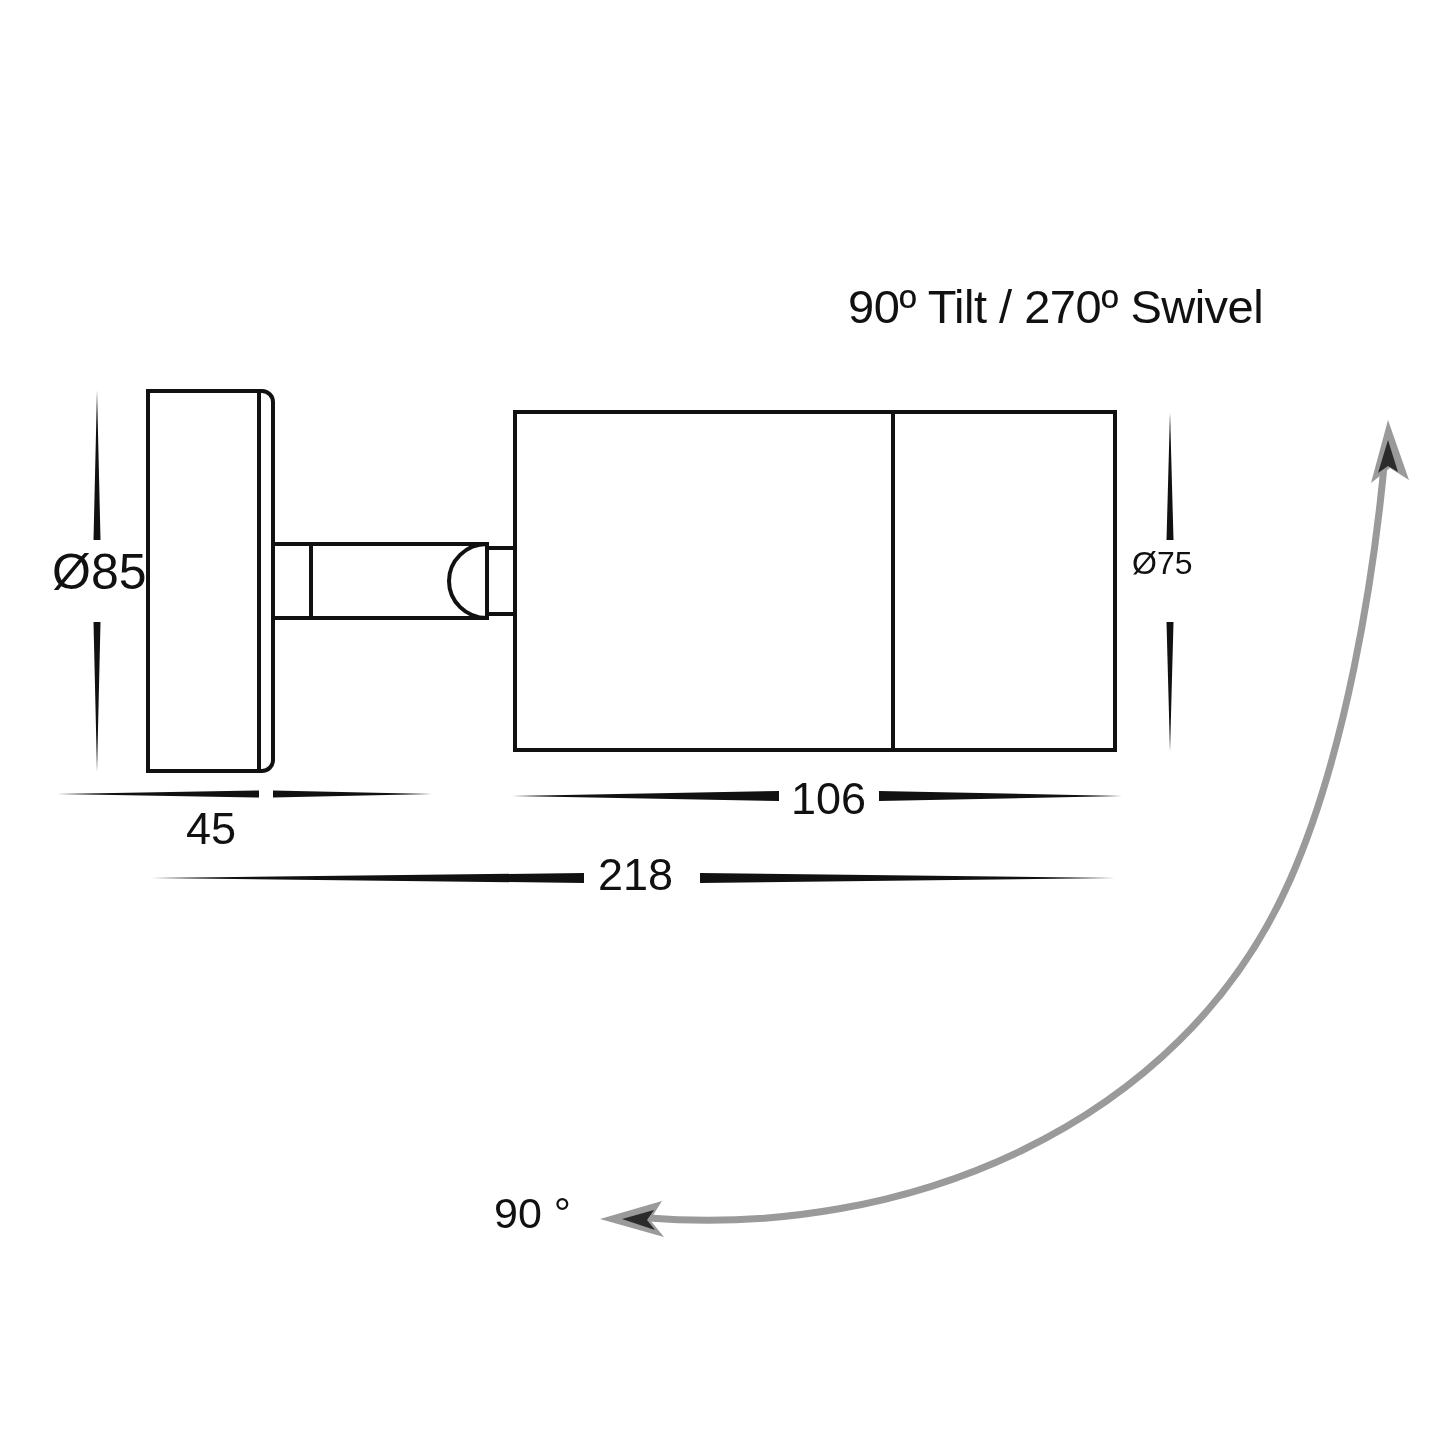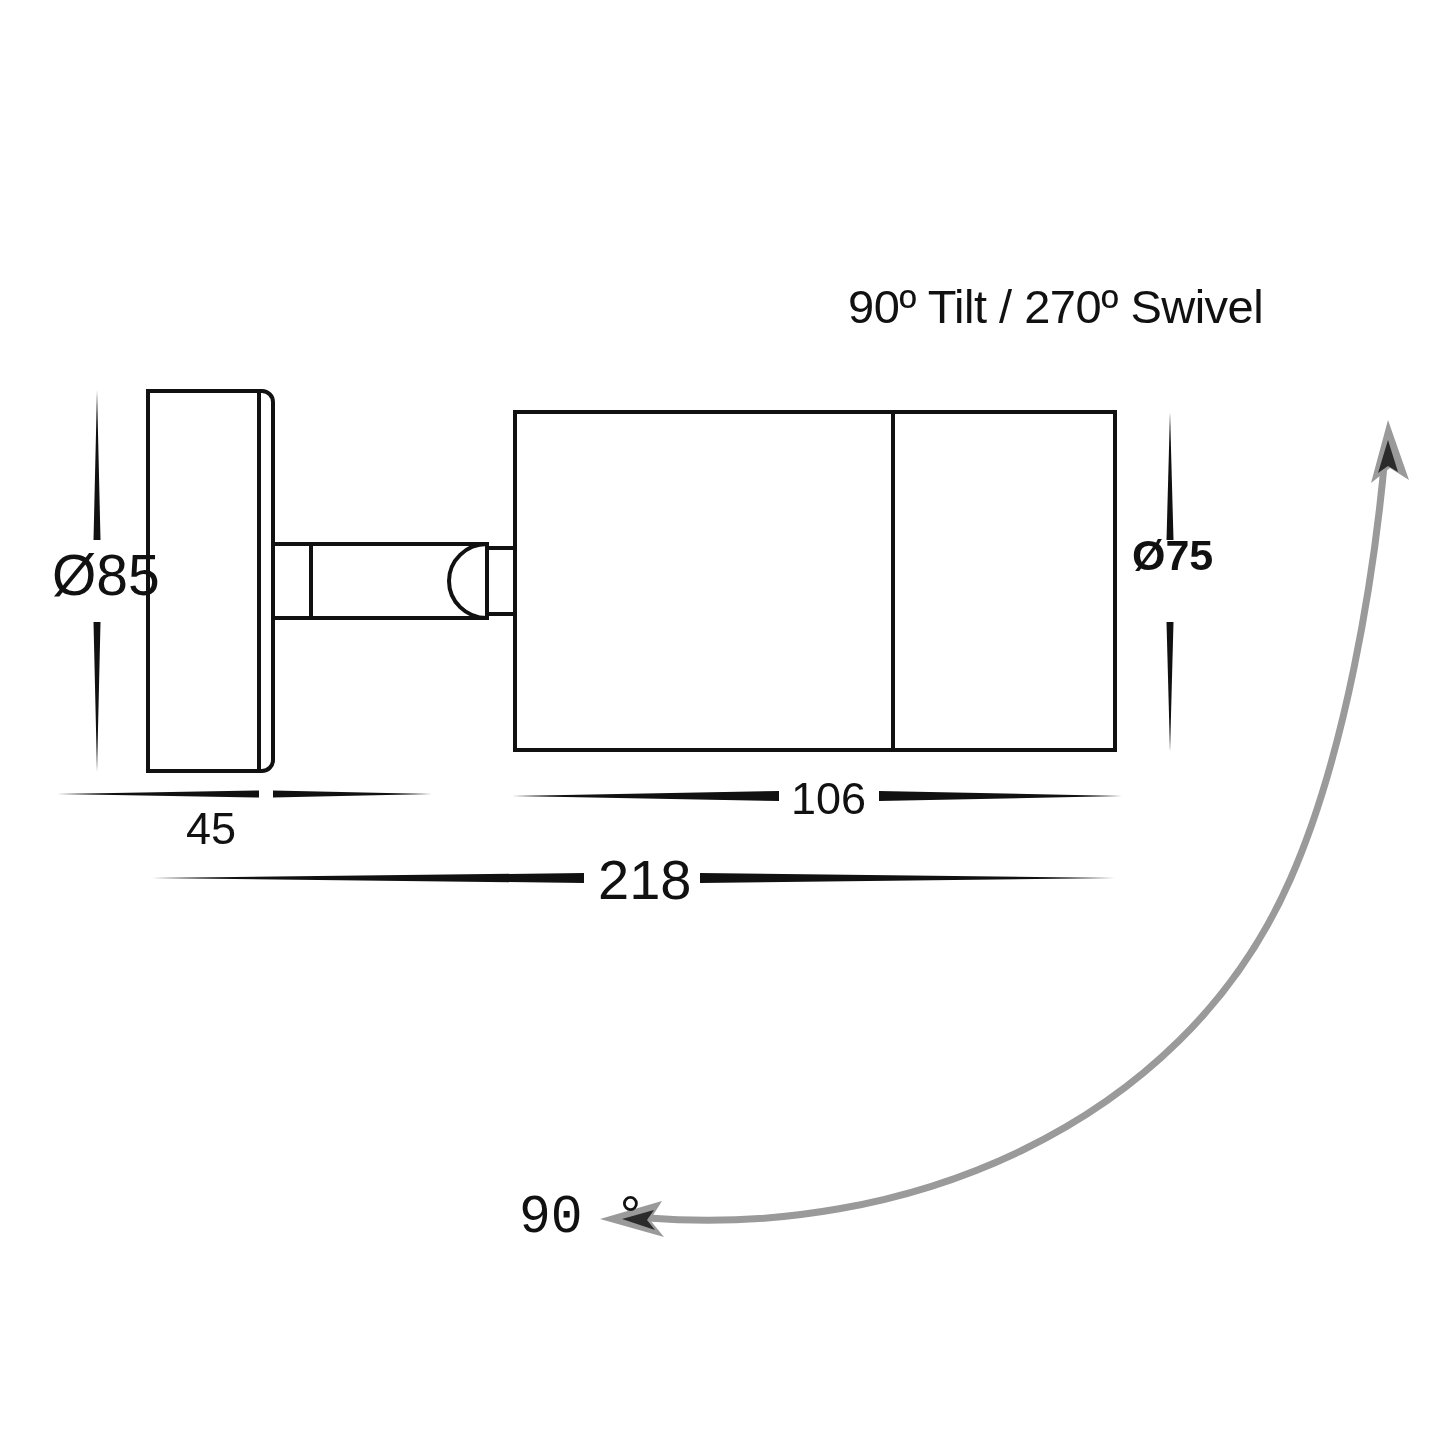--- a/index.html
+++ b/index.html
@@ -38,48 +38,46 @@
   }
   #title-label {
     left: 848px;
     top: 283px;
     font-size: 47px;
     letter-spacing: -0.5px;
   }
   #label-d85 {
     left: 52px;
     top: 547px;
-    font-size: 57px;
+    font-size: 50px;
   }
   #label-d75 {
     left: 1132px;
-    top: 534px;
-    font-size: 43px;
-    font-weight: bold;
+    top: 547px;
+    font-size: 32px;
   }
   #label-28 {
     left: 186px;
     top: 806px;
     font-size: 45px;
   }
   #label-136 {
     left: 791px;
     top: 776px;
     font-size: 45px;
   }
   #label-218 {
     left: 598px;
     top: 852px;
-    font-size: 56px;
+    font-size: 45px;
   }
   #label-angle {
-    left: 519px;
+    left: 494px;
     top: 1192px;
-    font-size: 53px;
-    font-family: Liberation Mono, monospace;
+    font-size: 43px;
   }
 </style>
 </head>
 <body>
 
 <div id="drawing-root">
 
   <svg class="canvas" viewBox="0 0 1445 1445" xmlns="http://www.w3.org/2000/svg">
 
     <defs>

